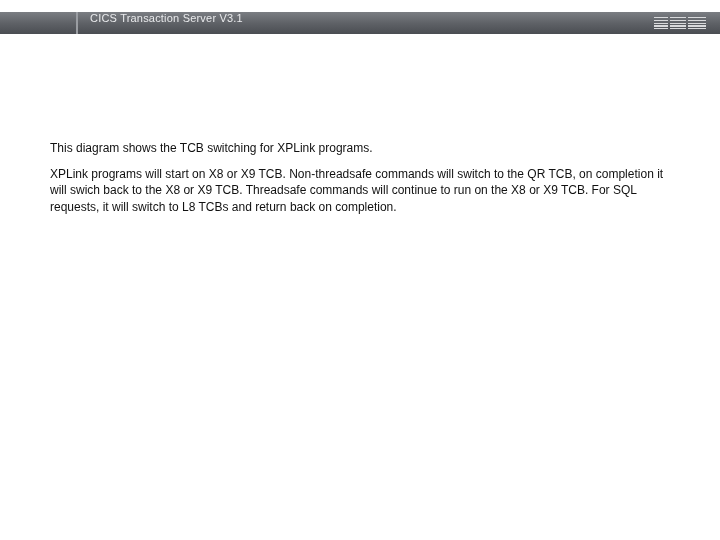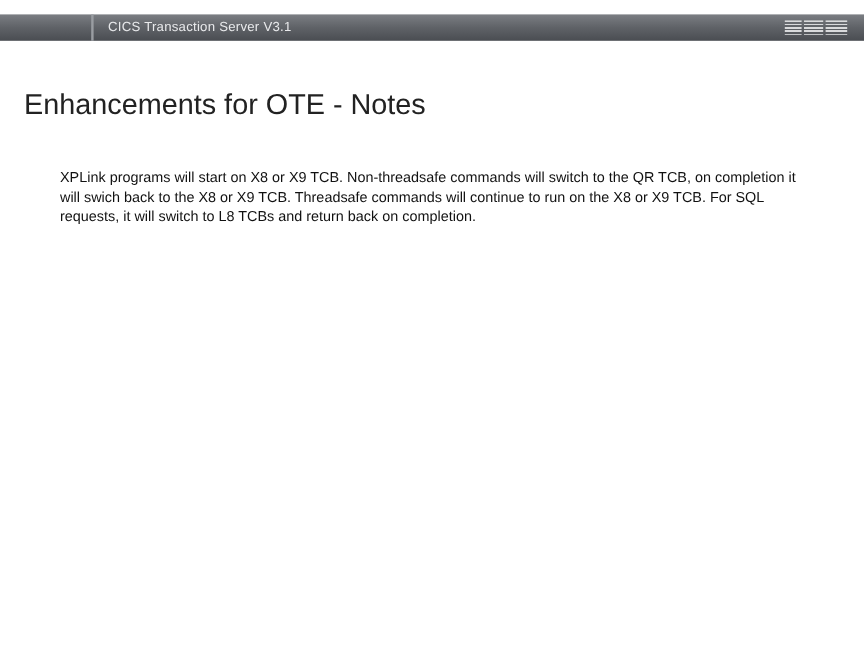--- a/index.html
+++ b/index.html
@@ -5,21 +5,21 @@
   * { margin: 0; padding: 0; box-sizing: border-box; }
   html, body { width: 720px; height: 540px; font-family: Arial, Helvetica, sans-serif; background: #fff; color: #000; }
   .slide { position: relative; width: 720px; height: 540px; overflow: hidden; }
 
   
   .header-bar {
     position: absolute;
     top: 12px; left: 0; right: 0;
     height: 22px;
     background: linear-gradient(to bottom, #7b7e83 0%, #5f6267 50%, #4a4d52 100%);
-    display: flex; align-items: center;
+    display: flex; align-items: flex-start;
   }
   .header-left-block {
     width: 78px; height: 100%;
     border-right: 2px solid #9a9da2;
   }
   .header-title {
     color: #e9eaec;
     font-size: 11px;
     padding-left: 12px;
     letter-spacing: 0.2px;
@@ -89,20 +89,20 @@
     <div class="header-title">CICS Transaction Server V3.1</div>
     <div class="header-logo">
       <div class="ibm-bars">
         <span></span>
           <span></span>
           <span></span>
       </div>
     </div>
   </div>
 
-  <h1 class="slide-title">Enhancements for OTE - Notes</h1>
 
   <div class="body-text">
+    <p>This diagram shows the TCB switching for XPLink programs.</p>
     <p>XPLink programs will start on X8 or X9 TCB. Non-threadsafe commands will switch to the QR TCB, on completion it will swich back to the X8 or X9 TCB. Threadsafe commands will continue to run on the X8 or X9 TCB. For SQL requests, it will switch to L8 TCBs and return back on completion.</p>
   </div>
 
 
 </div>
 
 </body></html>

